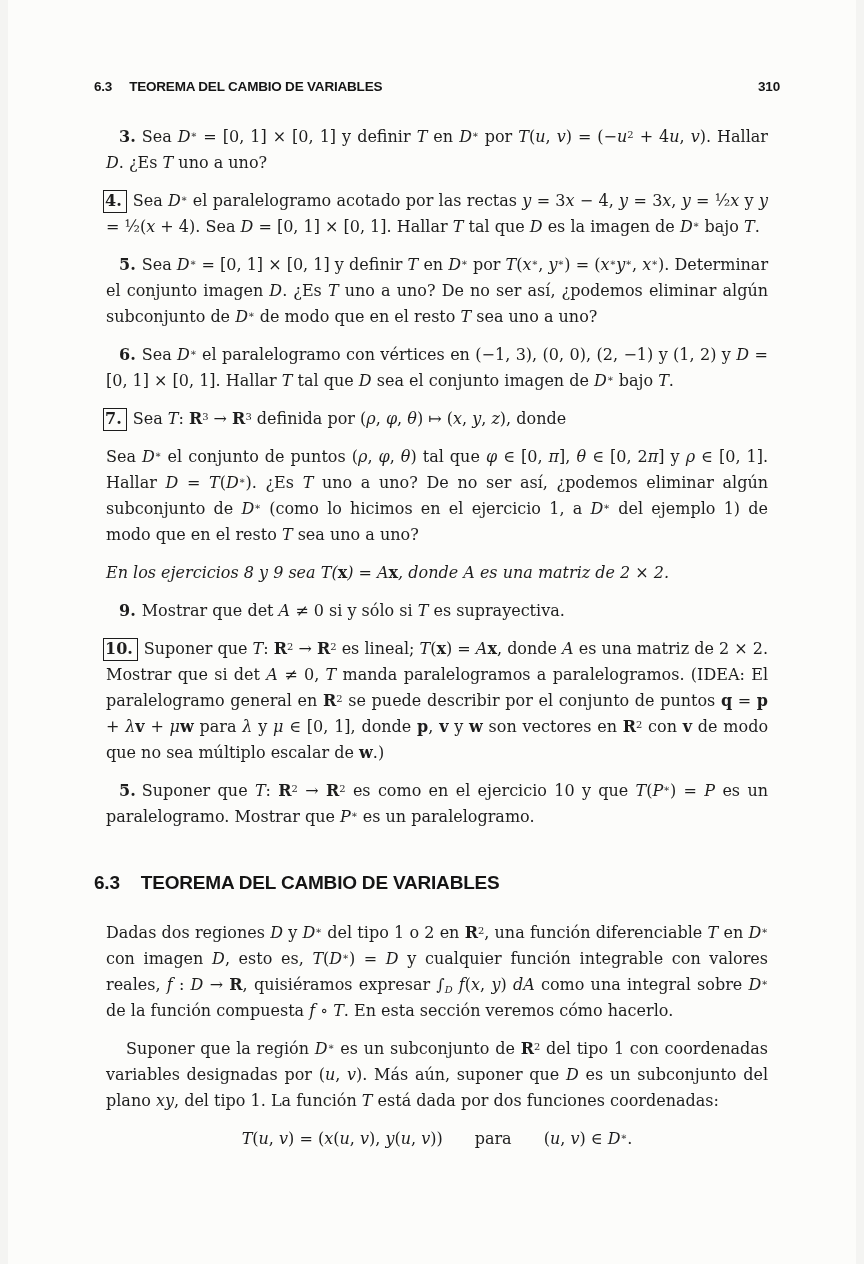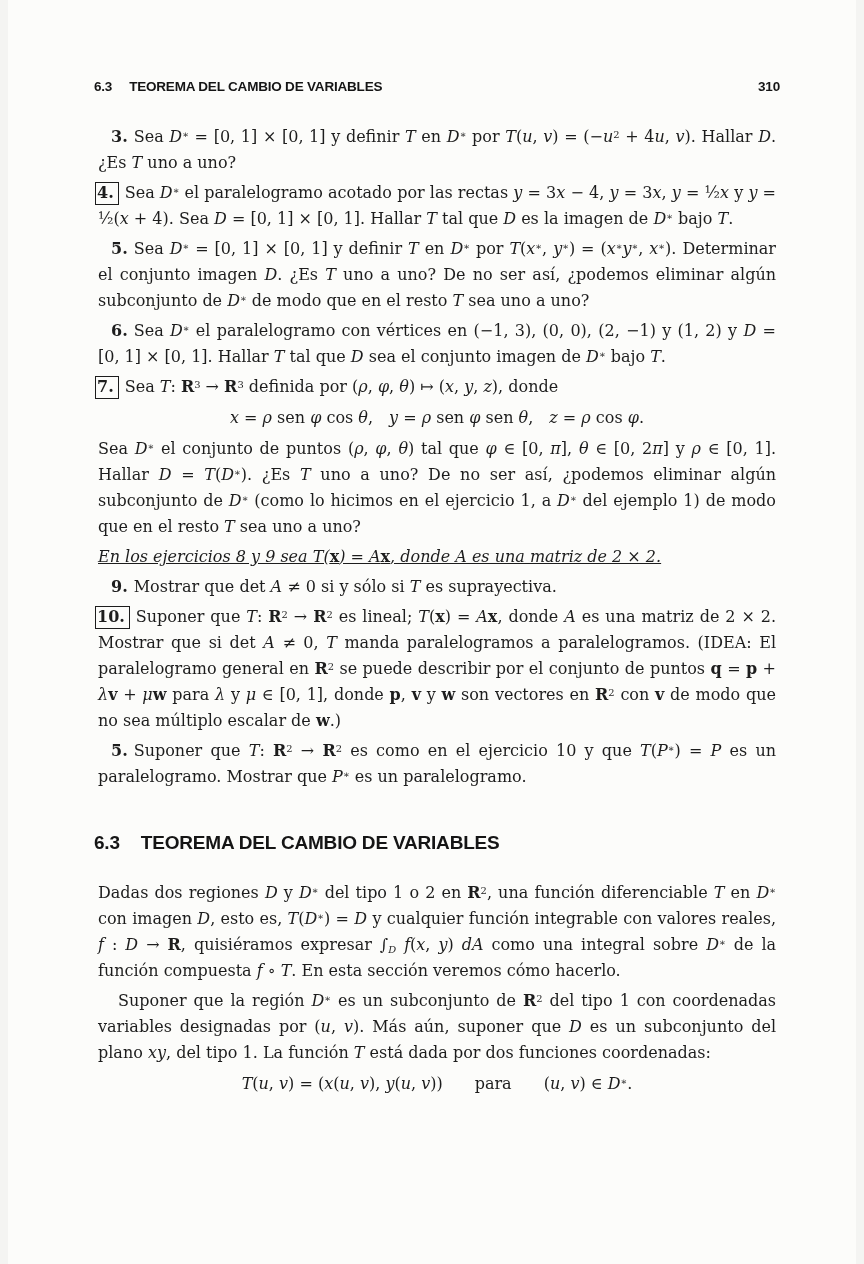--- a/index.html
+++ b/index.html
@@ -8,26 +8,26 @@
     background:#fcfcfa; color:#1d1d1d; box-sizing:border-box;
     padding:74px 76px 0 86px; overflow:hidden;
     font-family:"DejaVu Serif", serif; font-size:16px; line-height:26px;
   }
   .running-header {
     display:flex; justify-content:space-between; align-items:baseline;
     font-family:"Liberation Sans", sans-serif; font-weight:700;
     font-size:13.5px; letter-spacing:-0.2px; margin-bottom:24px; color:#151515;
   }
   .running-header .rh-sec { margin-right:17px; }
-  #content p { margin:4px; text-align:justify; }
+  #content p { margin:12px; text-align:justify; }
   .exercise { margin-top:14px; text-indent:13px; }
   .exercise.boxed-ex { text-indent:-3px; }
   .continuation { margin-top:2px; }
   .equation { text-align:center !important; margin-top:5px !important; margin-bottom:5px !important; text-indent:0 !important; }
-  .interlude { font-style:italic; margin-top:15px;text-decoration:underline; }
+  .interlude { font-style:italic; margin-top:15px; }
   .interlude b { font-style:normal; }
   .body-para { margin-top:0; }
   .body-indent { text-indent:20px; }
   .num { font-weight:700; margin-right:6px; }
   .num.nbox {
     border:1.5px solid #1c1c1c; padding:0 4px 1px 4px;
     display:inline-block; line-height:20px;
   }
   .section-heading {
     font-family:"Liberation Sans", sans-serif; font-weight:700;
@@ -49,21 +49,20 @@
       <span class="rh-sec">6.3</span><span>TEOREMA DEL CAMBIO DE VARIABLES</span>
     </div>
     <div>310</div>
   </div>
   <main id="content">
       <p class="exercise"><span class="num">3.</span>Sea <i>D</i><sup>∗</sup> = [0, 1] × [0, 1] y definir <i>T</i> en <i>D</i><sup>∗</sup> por <i>T</i>(<i>u</i>, <i>v</i>) = (−<i>u</i><sup>2</sup> + 4<i>u</i>, <i>v</i>). Hallar <i>D</i>. ¿Es <i>T</i> uno a uno?</p>
       <p class="exercise boxed-ex"><span class="num nbox">4.</span>Sea <i>D</i><sup>∗</sup> el paralelogramo acotado por las rectas <i>y</i> = 3<i>x</i> − 4, <i>y</i> = 3<i>x</i>, <i>y</i> = ½<i>x</i> y <i>y</i> = ½(<i>x</i> + 4). Sea <i>D</i> = [0, 1] × [0, 1]. Hallar <i>T</i> tal que <i>D</i> es la imagen de <i>D</i><sup>∗</sup> bajo <i>T</i>.</p>
       <p class="exercise"><span class="num">5.</span>Sea <i>D</i><sup>∗</sup> = [0, 1] × [0, 1] y definir <i>T</i> en <i>D</i><sup>∗</sup> por <i>T</i>(<i>x</i><sup>∗</sup>, <i>y</i><sup>∗</sup>) = (<i>x</i><sup>∗</sup><i>y</i><sup>∗</sup>, <i>x</i><sup>∗</sup>). Determinar el conjunto imagen <i>D</i>. ¿Es <i>T</i> uno a uno? De no ser así, ¿podemos eliminar algún subconjunto de <i>D</i><sup>∗</sup> de modo que en el resto <i>T</i> sea uno a uno?</p>
       <p class="exercise"><span class="num">6.</span>Sea <i>D</i><sup>∗</sup> el paralelogramo con vértices en (−1, 3), (0, 0), (2, −1) y (1, 2) y <i>D</i> = [0, 1] × [0, 1]. Hallar <i>T</i> tal que <i>D</i> sea el conjunto imagen de <i>D</i><sup>∗</sup> bajo <i>T</i>.</p>
       <p class="exercise boxed-ex"><span class="num nbox">7.</span>Sea <i>T</i>: <b>R</b><sup>3</sup> → <b>R</b><sup>3</sup> definida por (<i>ρ</i>, <i>φ</i>, <i>θ</i>) ↦ (<i>x</i>, <i>y</i>, <i>z</i>), donde</p>
-      <p class="equation"><i>x</i> = <i>ρ</i> sen <i>φ</i> cos <i>θ</i>,  <i>y</i> = <i>ρ</i> sen <i>φ</i> sen <i>θ</i>,  <i>z</i> = <i>ρ</i> cos <i>φ</i>.</p>
       <p class="continuation">Sea <i>D</i><sup>∗</sup> el conjunto de puntos (<i>ρ</i>, <i>φ</i>, <i>θ</i>) tal que <i>φ</i> ∈ [0, <i>π</i>], <i>θ</i> ∈ [0, 2<i>π</i>] y <i>ρ</i> ∈ [0, 1]. Hallar <i>D</i> = <i>T</i>(<i>D</i><sup>∗</sup>). ¿Es <i>T</i> uno a uno? De no ser así, ¿podemos eliminar algún subconjunto de <i>D</i><sup>∗</sup> (como lo hicimos en el ejercicio 1, a <i>D</i><sup>∗</sup> del ejemplo 1) de modo que en el resto <i>T</i> sea uno a uno?</p>
       <p class="interlude">En los ejercicios 8 y 9 sea T(<b>x</b>) = A<b>x</b>, donde A es una matriz de 2 × 2.</p>
       <p class="exercise"><span class="num">9.</span>Mostrar que det <i>A</i> ≠ 0 si y sólo si <i>T</i> es suprayectiva.</p>
       <p class="exercise boxed-ex"><span class="num nbox">10.</span>Suponer que <i>T</i>: <b>R</b><sup>2</sup> → <b>R</b><sup>2</sup> es lineal; <i>T</i>(<b>x</b>) = <i>A</i><b>x</b>, donde <i>A</i> es una matriz de 2 × 2. Mostrar que si det <i>A</i> ≠ 0, <i>T</i> manda paralelogramos a paralelogramos. (IDEA: El paralelogramo general en <b>R</b><sup>2</sup> se puede describir por el conjunto de puntos <b>q</b> = <b>p</b> + <i>λ</i><b>v</b> + <i>μ</i><b>w</b> para <i>λ</i> y <i>μ</i> ∈ [0, 1], donde <b>p</b>, <b>v</b> y <b>w</b> son vectores en <b>R</b><sup>2</sup> con <b>v</b> de modo que no sea múltiplo escalar de <b>w</b>.)</p>
       <p class="exercise"><span class="num">5.</span>Suponer que <i>T</i>: <b>R</b><sup>2</sup> → <b>R</b><sup>2</sup> es como en el ejercicio 10 y que <i>T</i>(<i>P</i><sup>∗</sup>) = <i>P</i> es un paralelogramo. Mostrar que <i>P</i><sup>∗</sup> es un paralelogramo.</p>
       <h2 class="section-heading"><span class="sec-num">6.3</span><span>TEOREMA DEL CAMBIO DE VARIABLES</span></h2>
       <p class="body-para">Dadas dos regiones <i>D</i> y <i>D</i><sup>∗</sup> del tipo 1 o 2 en <b>R</b><sup>2</sup>, una función diferenciable <i>T</i> en <i>D</i><sup>∗</sup> con imagen <i>D</i>, esto es, <i>T</i>(<i>D</i><sup>∗</sup>) = <i>D</i> y cualquier función integrable con valores reales, <i>f</i> : <i>D</i> → <b>R</b>, quisiéramos expresar ∫<sub><i>D</i></sub> <i>f</i>(<i>x</i>, <i>y</i>) <i>dA</i> como una integral sobre <i>D</i><sup>∗</sup> de la función compuesta <i>f</i> ∘ <i>T</i>. En esta sección veremos cómo hacerlo.</p>
       <p class="body-indent">Suponer que la región <i>D</i><sup>∗</sup> es un subconjunto de <b>R</b><sup>2</sup> del tipo 1 con coordenadas variables designadas por (<i>u</i>, <i>v</i>). Más aún, suponer que <i>D</i> es un subconjunto del plano <i>xy</i>, del tipo 1. La función <i>T</i> está dada por dos funciones coordenadas:</p>
       <p class="equation"><i>T</i>(<i>u</i>, <i>v</i>) = (<i>x</i>(<i>u</i>, <i>v</i>), <i>y</i>(<i>u</i>, <i>v</i>))  para  (<i>u</i>, <i>v</i>) ∈ <i>D</i><sup>∗</sup>.</p>
     </main>

